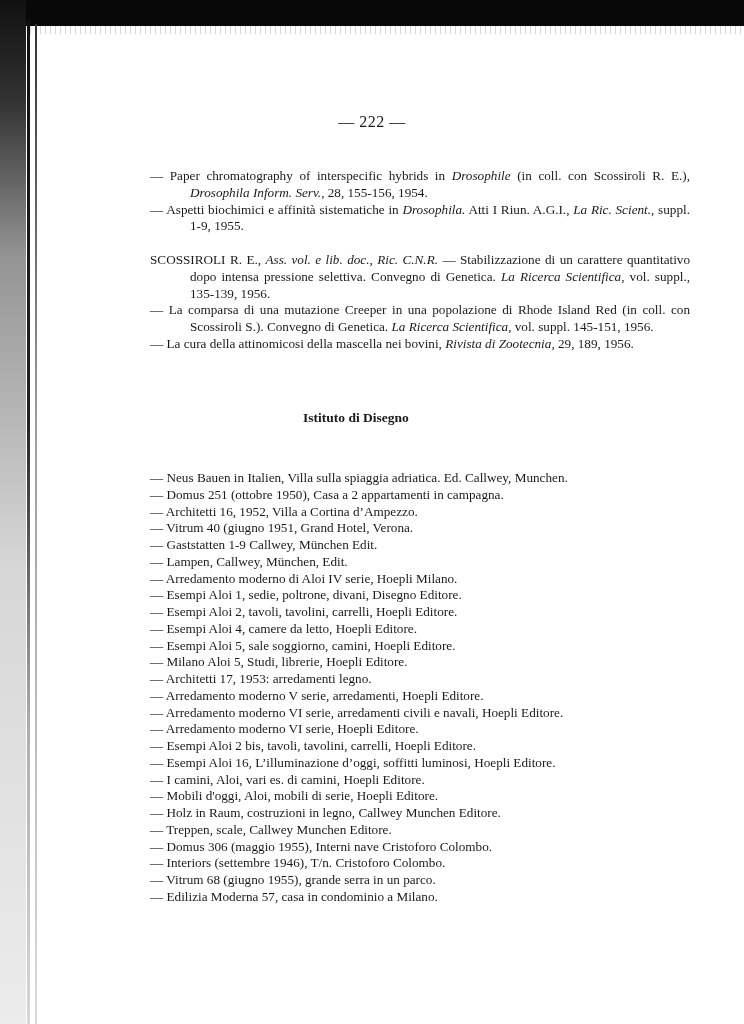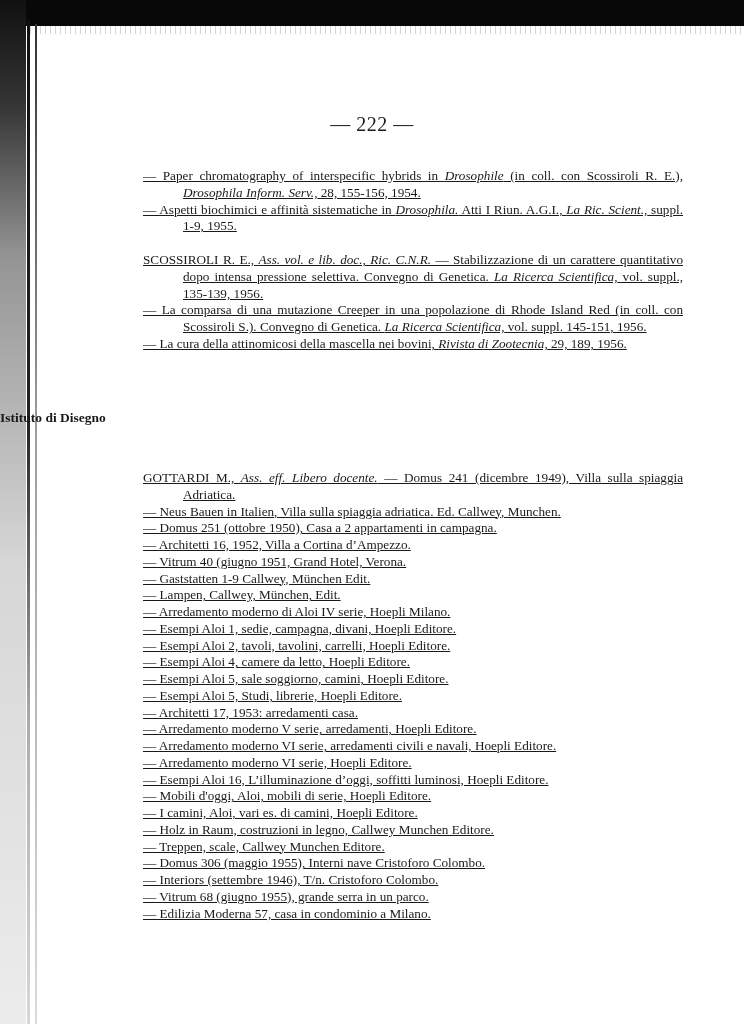--- a/index.html
+++ b/index.html
@@ -26,35 +26,35 @@
       position: absolute; left: 27px; top: 20px; width: 3px; height: 1004px;
       background: linear-gradient(180deg, #111 0%, #222 40%, rgba(90,90,90,0.5) 70%, rgba(140,140,140,0.35) 100%);
     }
     .scan-rule-2 {
       position: absolute; left: 35px; top: 24px; width: 2px; height: 1000px;
       background: linear-gradient(180deg, #333 0%, rgba(90,90,90,0.6) 40%, rgba(150,150,150,0.35) 100%);
     }
 
     .page-number {
       position: absolute; left: 0; width: 744px; top: 113px;
-      text-align: center; font-size: 20px; letter-spacing: 0.5px;
+      text-align: center; font-size: 16px; letter-spacing: 0.5px;
     }
-    .entries { position: absolute; left: 143px; width: 540px; text-decoration: underline; }
+    .entries { position: absolute; left: 150px; width: 540px; }
     .entry {
       font-size: 13.2px; line-height: 16.8px;
       padding-left: 40px; text-indent: -40px;
       text-align: justify; margin: 0;
     }
     .entry .it { font-style: italic; }
     .block-1 { top: 168px; }
     .block-2 { top: 252px; }
     .block-3 { top: 470px; }
     .section-heading {
       position: absolute; left: 0; width: 712px; top: 410px;
-      font-weight: bold; font-size: 13.5px;
+      text-align: center; font-weight: bold; font-size: 13.5px;
     }
     .list-entry {
       font-size: 13.2px; line-height: 16.75px; margin: 0; white-space: nowrap;
     }
   </style>
 </head>
 <body>
 
 <div class="scan-top"></div>
 <div class="scan-top-fade"></div>
@@ -71,41 +71,41 @@
 
 <div class="entries block-2">
   <p class="entry"><span>SCOSSIROLI R. E., </span><span class="it">Ass. vol. e lib. doc., Ric. C.N.R.</span><span> — Stabilizzazione di un carattere quantitativo dopo intensa pressione selettiva. Convegno di Genetica. </span><span class="it">La Ricerca Scientifica,</span><span> vol. suppl., 135-139, 1956.</span></p>
   <p class="entry"><span>— La comparsa di una mutazione Creeper in una popolazione di Rhode Island Red (in coll. con Scossiroli S.). Convegno di Genetica. </span><span class="it">La Ricerca Scientifica,</span><span> vol. suppl. 145-151, 1956.</span></p>
   <p class="entry"><span>— La cura della attinomicosi della mascella nei bovini, </span><span class="it">Rivista di Zootecnia,</span><span> 29, 189, 1956.</span></p>
 </div>
 
 <div class="section-heading">Istituto di Disegno</div>
 
 <div class="entries block-3">
-  <p class="entry"><span>GOTTARDI M., </span><span class="it">Ass. eff. Libero docente.</span><span> — Domus 241 (dicembre 1949), Villa sulla spiaggia Adriatica.</span></p>
   <div>
     <p class="list-entry">— Neus Bauen in Italien, Villa sulla spiaggia adriatica. Ed. Callwey, Munchen.</p>
     <p class="list-entry">— Domus 251 (ottobre 1950), Casa a 2 appartamenti in campagna.</p>
     <p class="list-entry">— Architetti 16, 1952, Villa a Cortina d’Ampezzo.</p>
     <p class="list-entry">— Vitrum 40 (giugno 1951, Grand Hotel, Verona.</p>
     <p class="list-entry">— Gaststatten 1-9 Callwey, München Edit.</p>
     <p class="list-entry">— Lampen, Callwey, München, Edit.</p>
     <p class="list-entry">— Arredamento moderno di Aloi IV serie, Hoepli Milano.</p>
-    <p class="list-entry">— Esempi Aloi 1, sedie, campagna, divani, Hoepli Editore.</p>
+    <p class="list-entry">— Esempi Aloi 1, sedie, poltrone, divani, Disegno Editore.</p>
     <p class="list-entry">— Esempi Aloi 2, tavoli, tavolini, carrelli, Hoepli Editore.</p>
     <p class="list-entry">— Esempi Aloi 4, camere da letto, Hoepli Editore.</p>
     <p class="list-entry">— Esempi Aloi 5, sale soggiorno, camini, Hoepli Editore.</p>
-    <p class="list-entry">— Esempi Aloi 5, Studi, librerie, Hoepli Editore.</p>
-    <p class="list-entry">— Architetti 17, 1953: arredamenti casa.</p>
+    <p class="list-entry">— Milano Aloi 5, Studi, librerie, Hoepli Editore.</p>
+    <p class="list-entry">— Architetti 17, 1953: arredamenti legno.</p>
     <p class="list-entry">— Arredamento moderno V serie, arredamenti, Hoepli Editore.</p>
     <p class="list-entry">— Arredamento moderno VI serie, arredamenti civili e navali, Hoepli Editore.</p>
     <p class="list-entry">— Arredamento moderno VI serie, Hoepli Editore.</p>
+    <p class="list-entry">— Esempi Aloi 2 bis, tavoli, tavolini, carrelli, Hoepli Editore.</p>
     <p class="list-entry">— Esempi Aloi 16, L’illuminazione d’oggi, soffitti luminosi, Hoepli Editore.</p>
+    <p class="list-entry">— I camini, Aloi, vari es. di camini, Hoepli Editore.</p>
     <p class="list-entry">— Mobili d'oggi, Aloi, mobili di serie, Hoepli Editore.</p>
-    <p class="list-entry">— I camini, Aloi, vari es. di camini, Hoepli Editore.</p>
     <p class="list-entry">— Holz in Raum,  costruzioni in legno, Callwey Munchen Editore.</p>
     <p class="list-entry">— Treppen, scale, Callwey Munchen Editore.</p>
     <p class="list-entry">— Domus 306 (maggio 1955), Interni nave Cristoforo Colombo.</p>
     <p class="list-entry">— Interiors (settembre 1946), T/n. Cristoforo Colombo.</p>
     <p class="list-entry">— Vitrum 68 (giugno 1955), grande serra in un parco.</p>
     <p class="list-entry">— Edilizia Moderna 57, casa in condominio a Milano.</p>
   </div>
 </div>
 
 </body></html>

